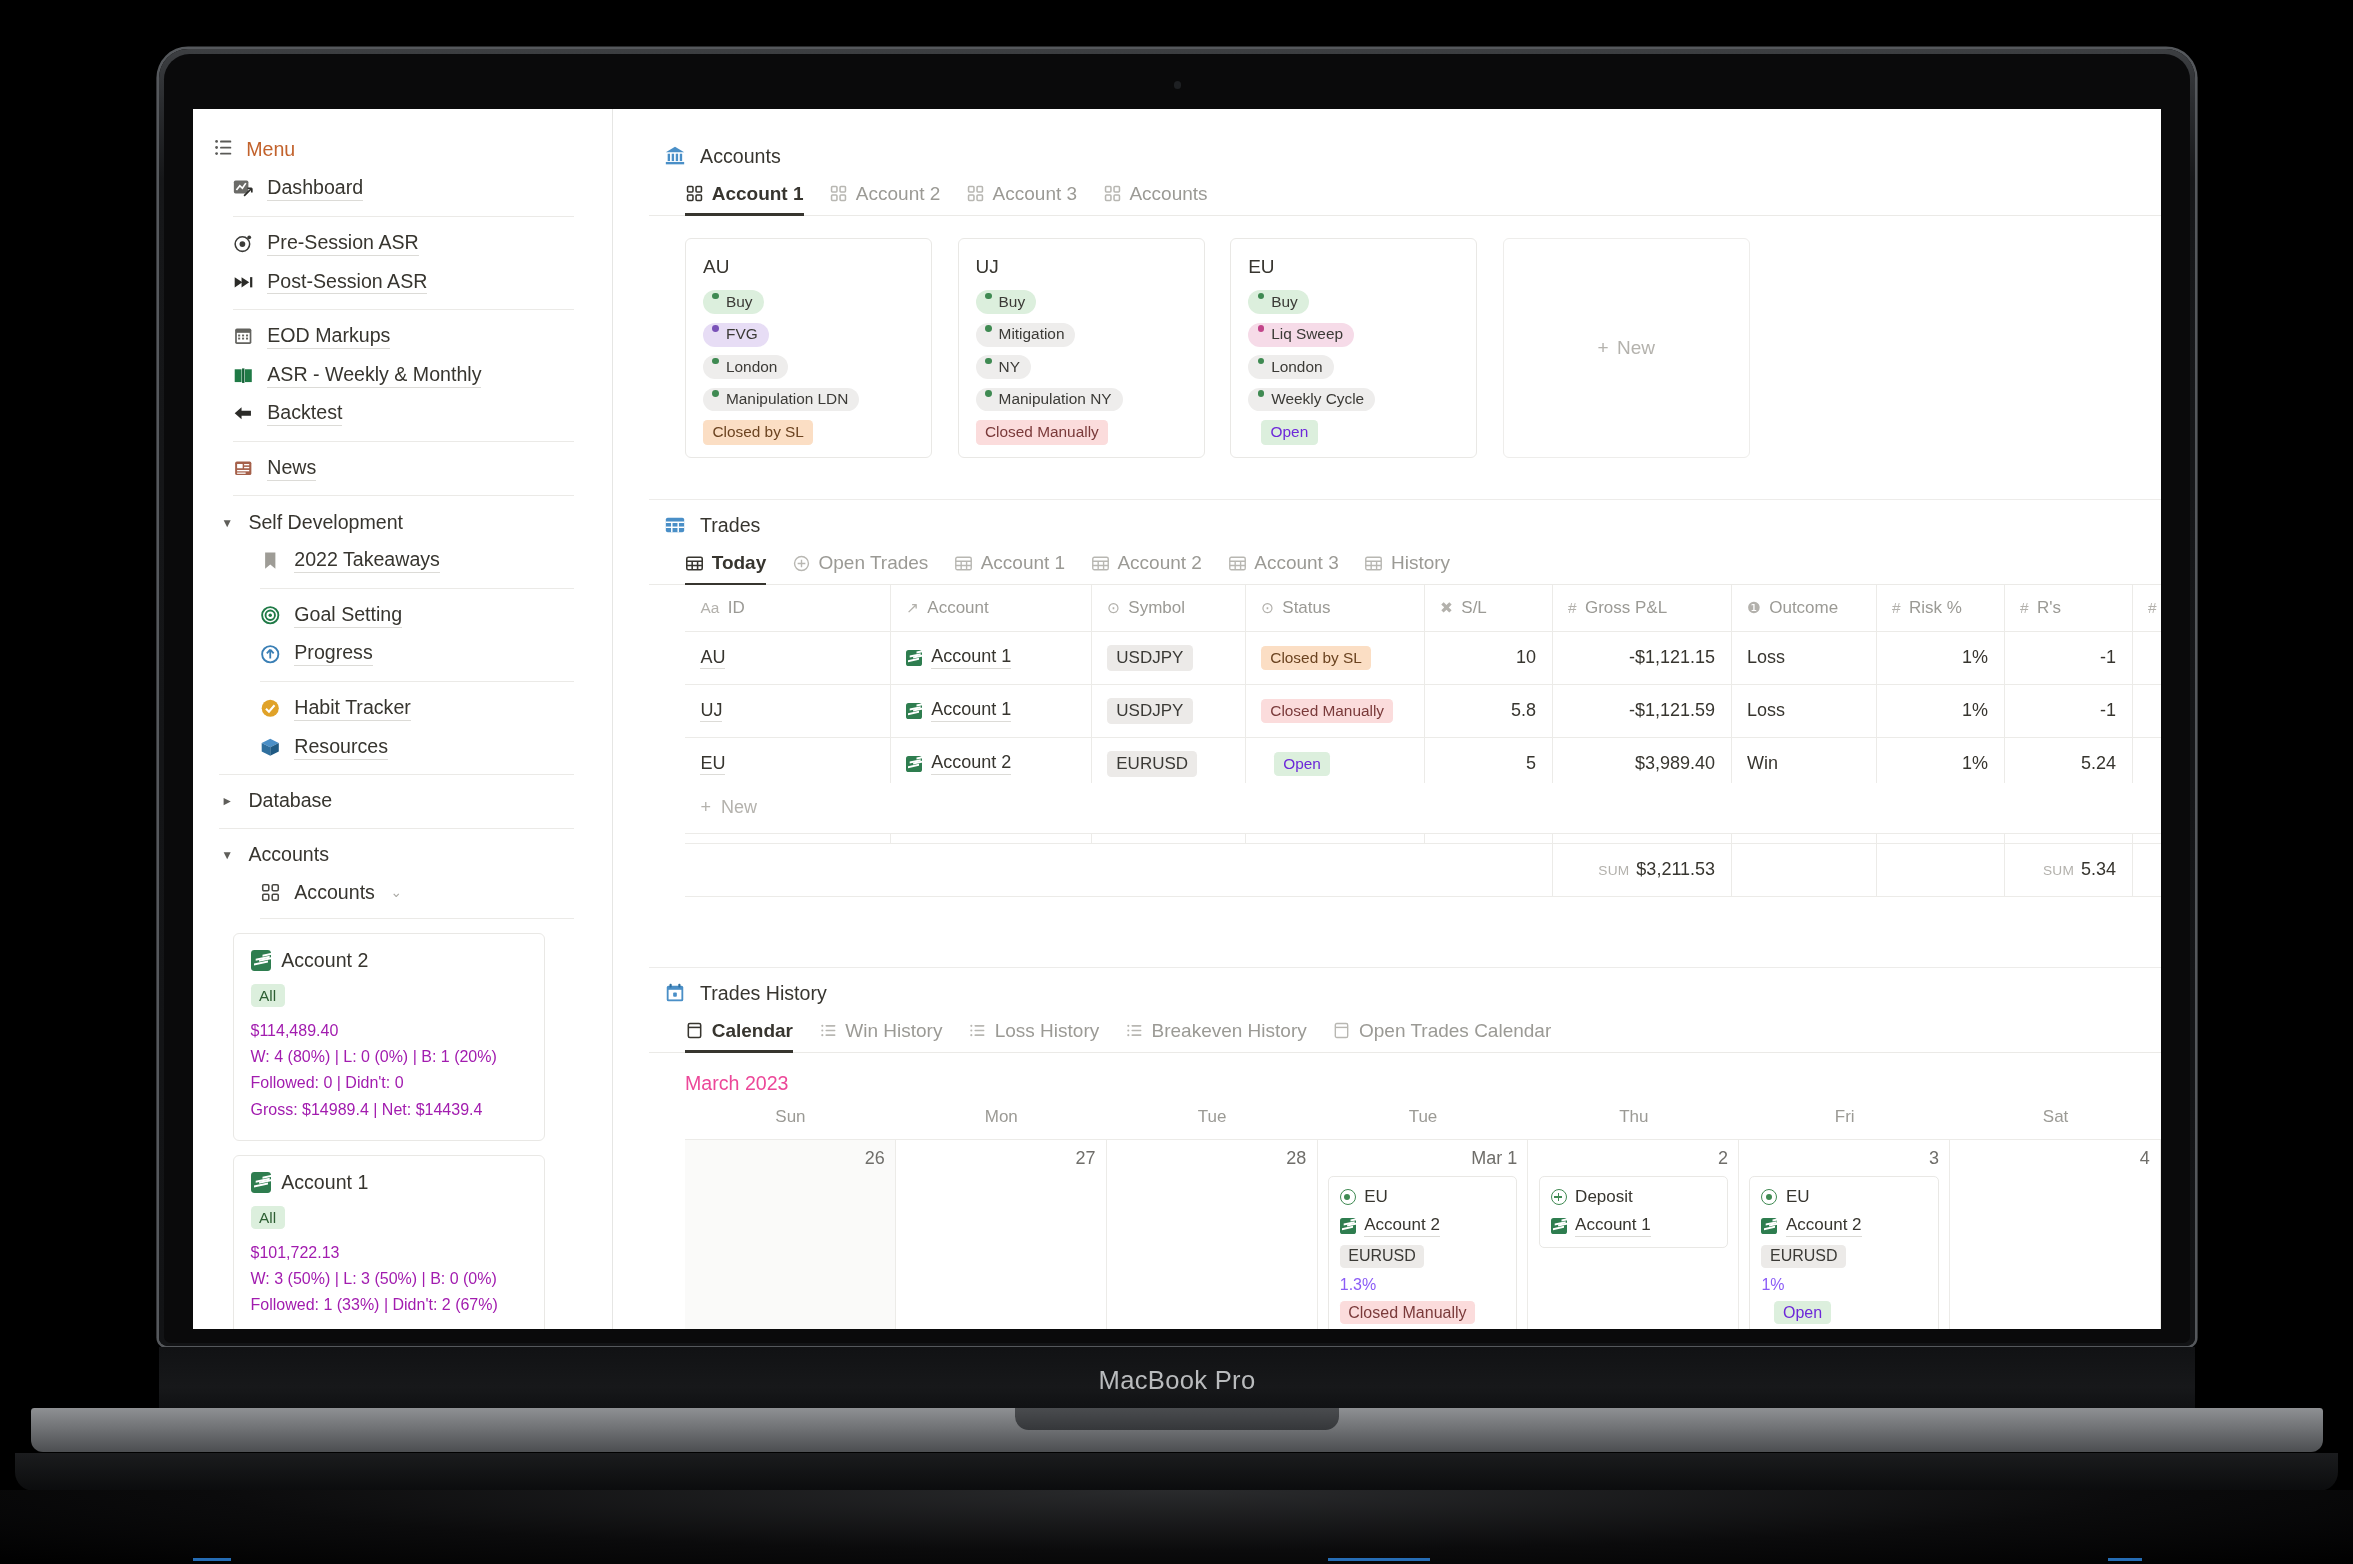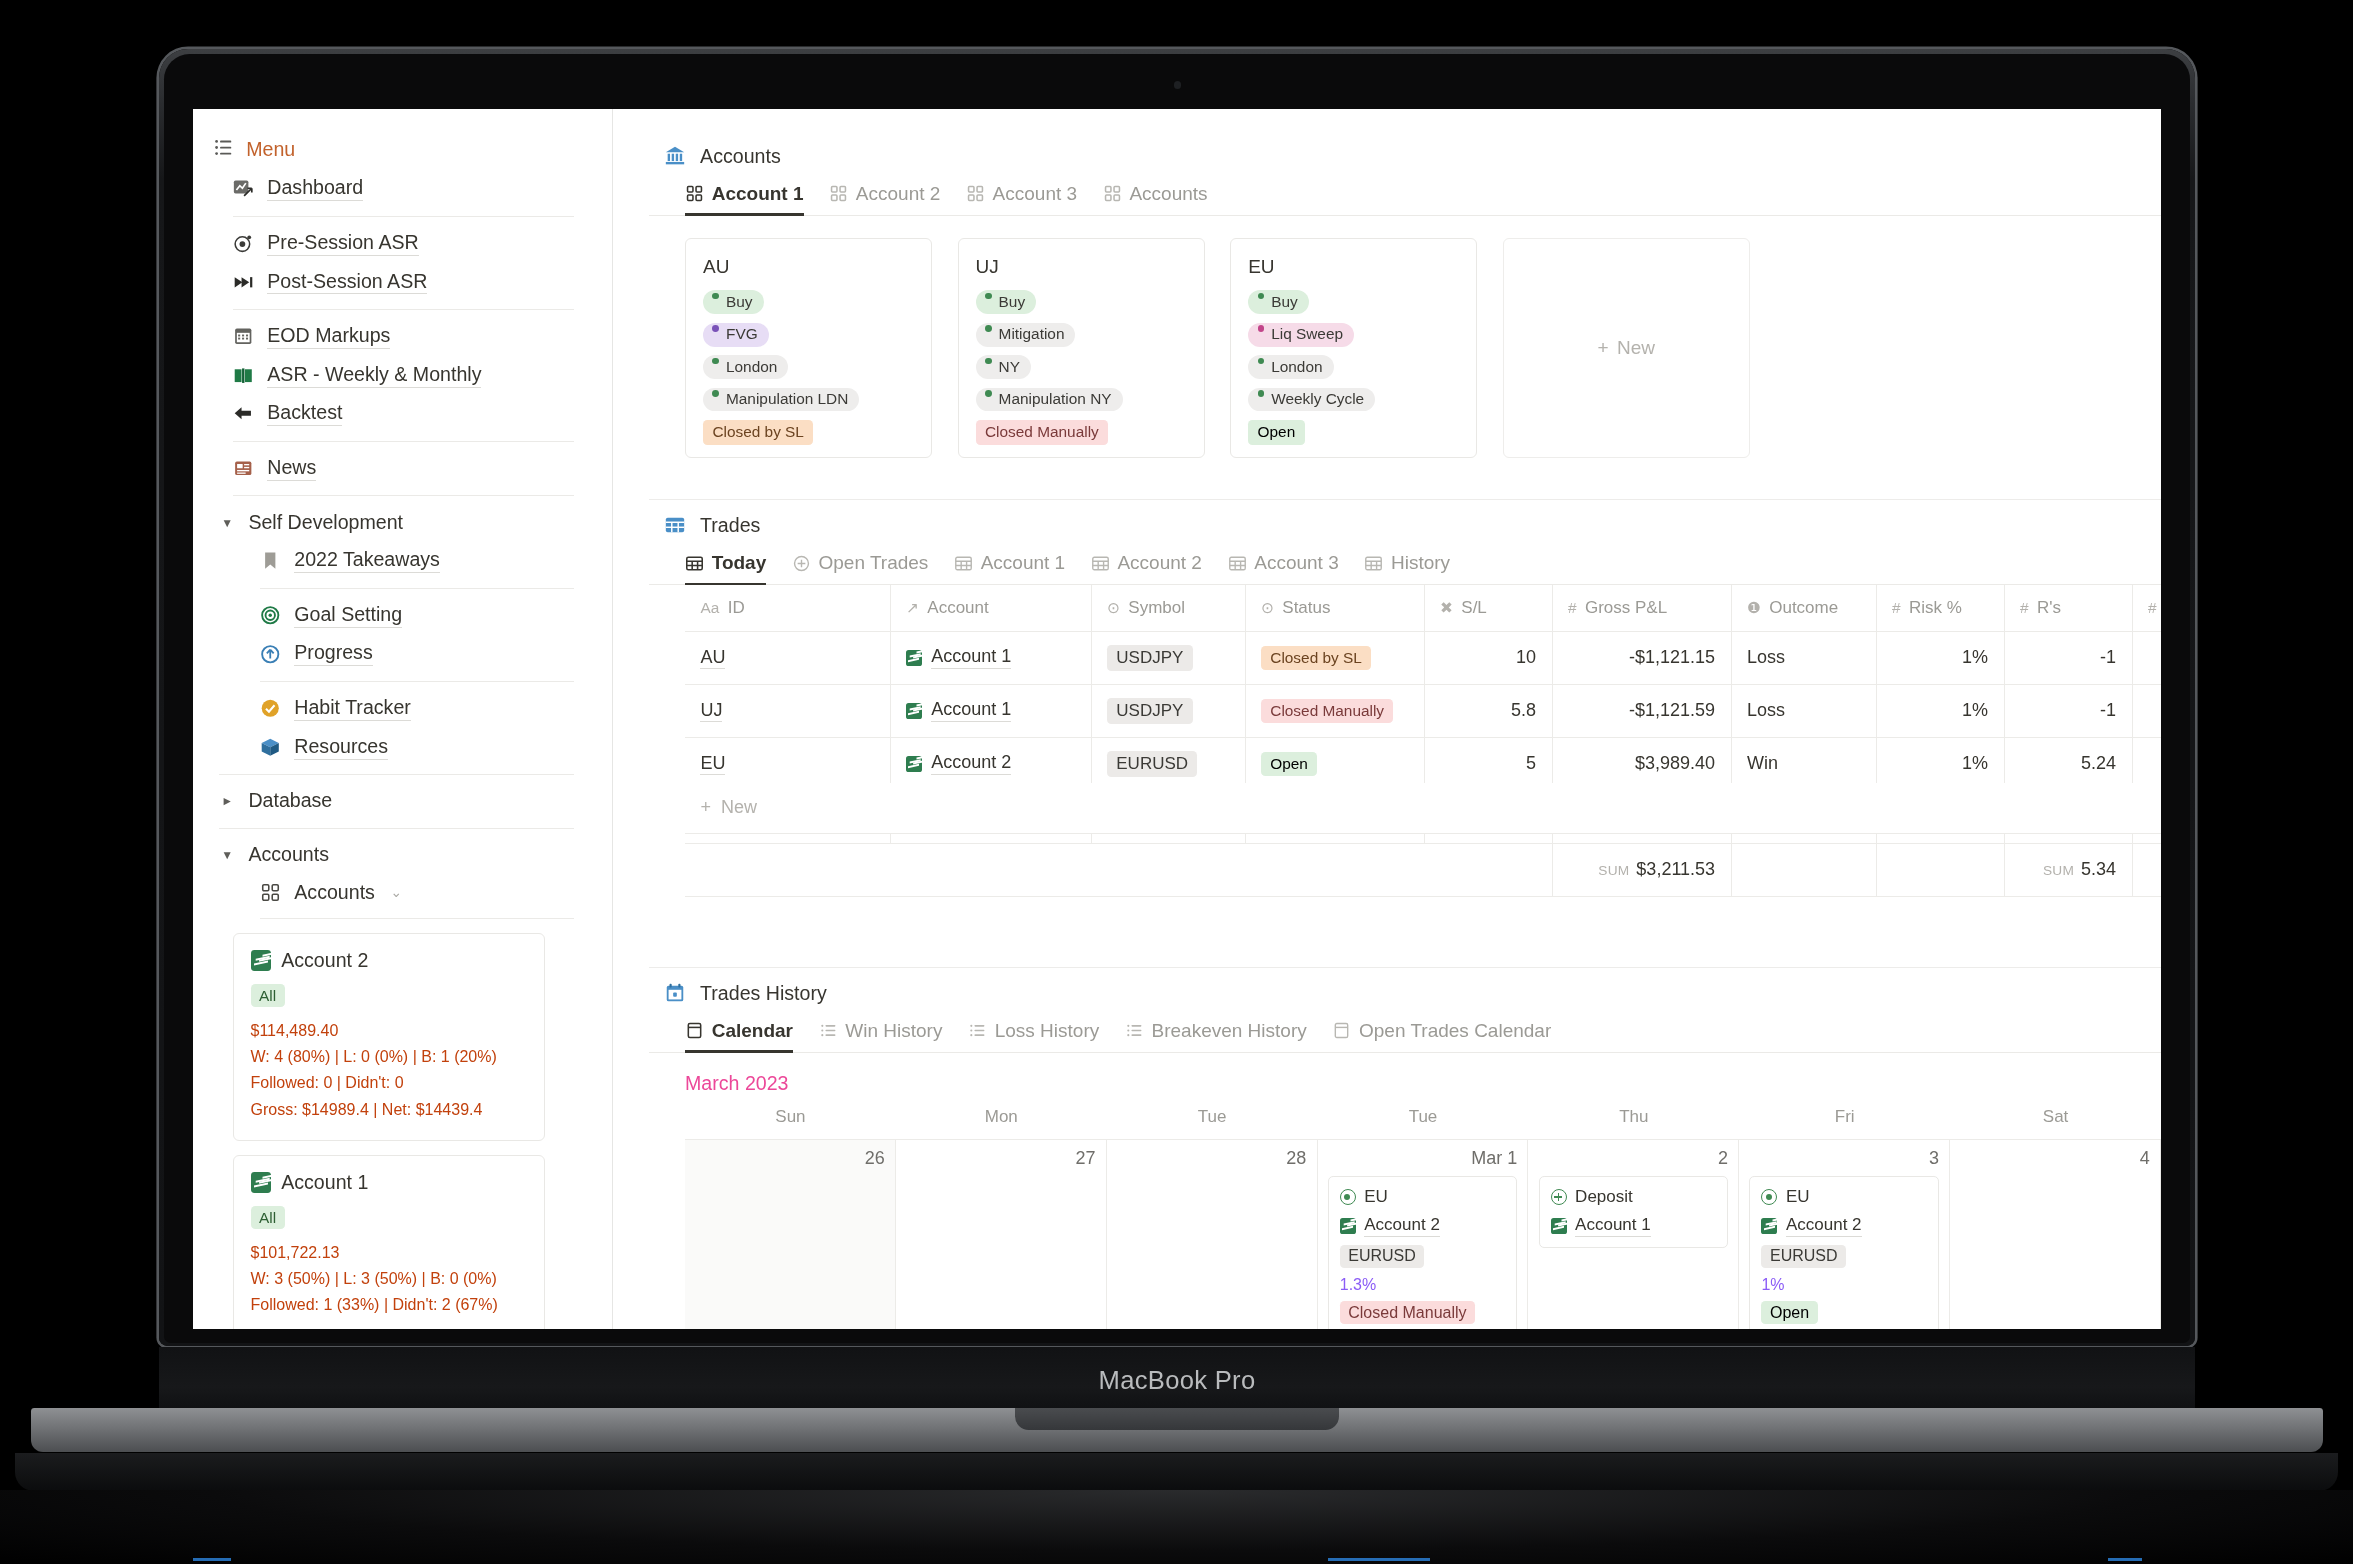--- a/index.html
+++ b/index.html
@@ -97,21 +97,21 @@
   .acct-card {
     margin:13.7px 0 0 19px; width:312px;
     border:0.9px solid #e9e8e5; border-radius:6px;
     padding:15.4px 17px 17px 17px; background:#fff;
   }
   .acct-title { display:flex; align-items:center; gap:10.2px; font-size:19.6px; color:#37352f; margin-bottom:12px; }
   .chip-all {
     display:inline-block; background:#dcefdd; color:#2d5f33;
     border-radius:4.3px; padding:2.6px 8.5px; font-size:15.4px; margin-bottom:10.2px;
   }
-  .acct-line { font-size:16px; color:#c2410c; line-height:1.65; }
+  .acct-line { font-size:16px; color:#a21caf; line-height:1.65; }
 
   
   .chart-sq {
     width:20.5px; height:20.5px; flex:0 0 20.5px; background:#2e7d4f; border-radius:3.4px;
     position:relative; display:inline-block;
   }
   .chart-sq::after{
     content:""; position:absolute; left:3.4px; top:12px; width:13.7px; height:1.7px;
     background:#fff;
     box-shadow: 1.7px -4.3px 0 0 #fff, 5.1px -2.6px 0 0 #fff, 8.5px -6.8px 0 0 #fff;
@@ -149,21 +149,21 @@
   .pill .dot { width:6.8px; height:6.8px; border-radius:50%; background:#3f8a52; flex:0 0 6.8px; }
   .pill.grey { background:#eeedec; }
   .pill.green { background:#dcefdd; }
   .pill.purple { background:#e7ddf5; }
   .pill.purple .dot { background:#7a52b8; }
   .pill.pink { background:#f6dbe8; }
   .pill.pink .dot { background:#c2458a; }
   .status-tag { align-self:flex-start; border-radius:4.3px; padding:3.4px 9.4px; font-size:15.4px; }
   .tag-sl { background:#fbdec4; color:#6b4320; }
   .tag-man { background:#fbdcdc; color:#7a3a3a; }
-  .tag-open { background:#dcefdd; color:#000000; }
+  .tag-open { background:#dcefdd; color:#6d28d9;margin-left:13px; }
   .newcard {
     width:247px; height:220px; border:0.9px solid #eeedeb; border-radius:6px;
     display:flex; align-items:center; justify-content:center;
     color:#b4b2ad; font-size:19px; gap:8.5px;
   }
 
   
   table.trades { width:100%; border-collapse:collapse; table-layout:fixed; margin-left:36px; }
   table.trades th, table.trades td {
     border-right:0.9px solid #ecebe8; border-bottom:0.9px solid #ecebe8;

